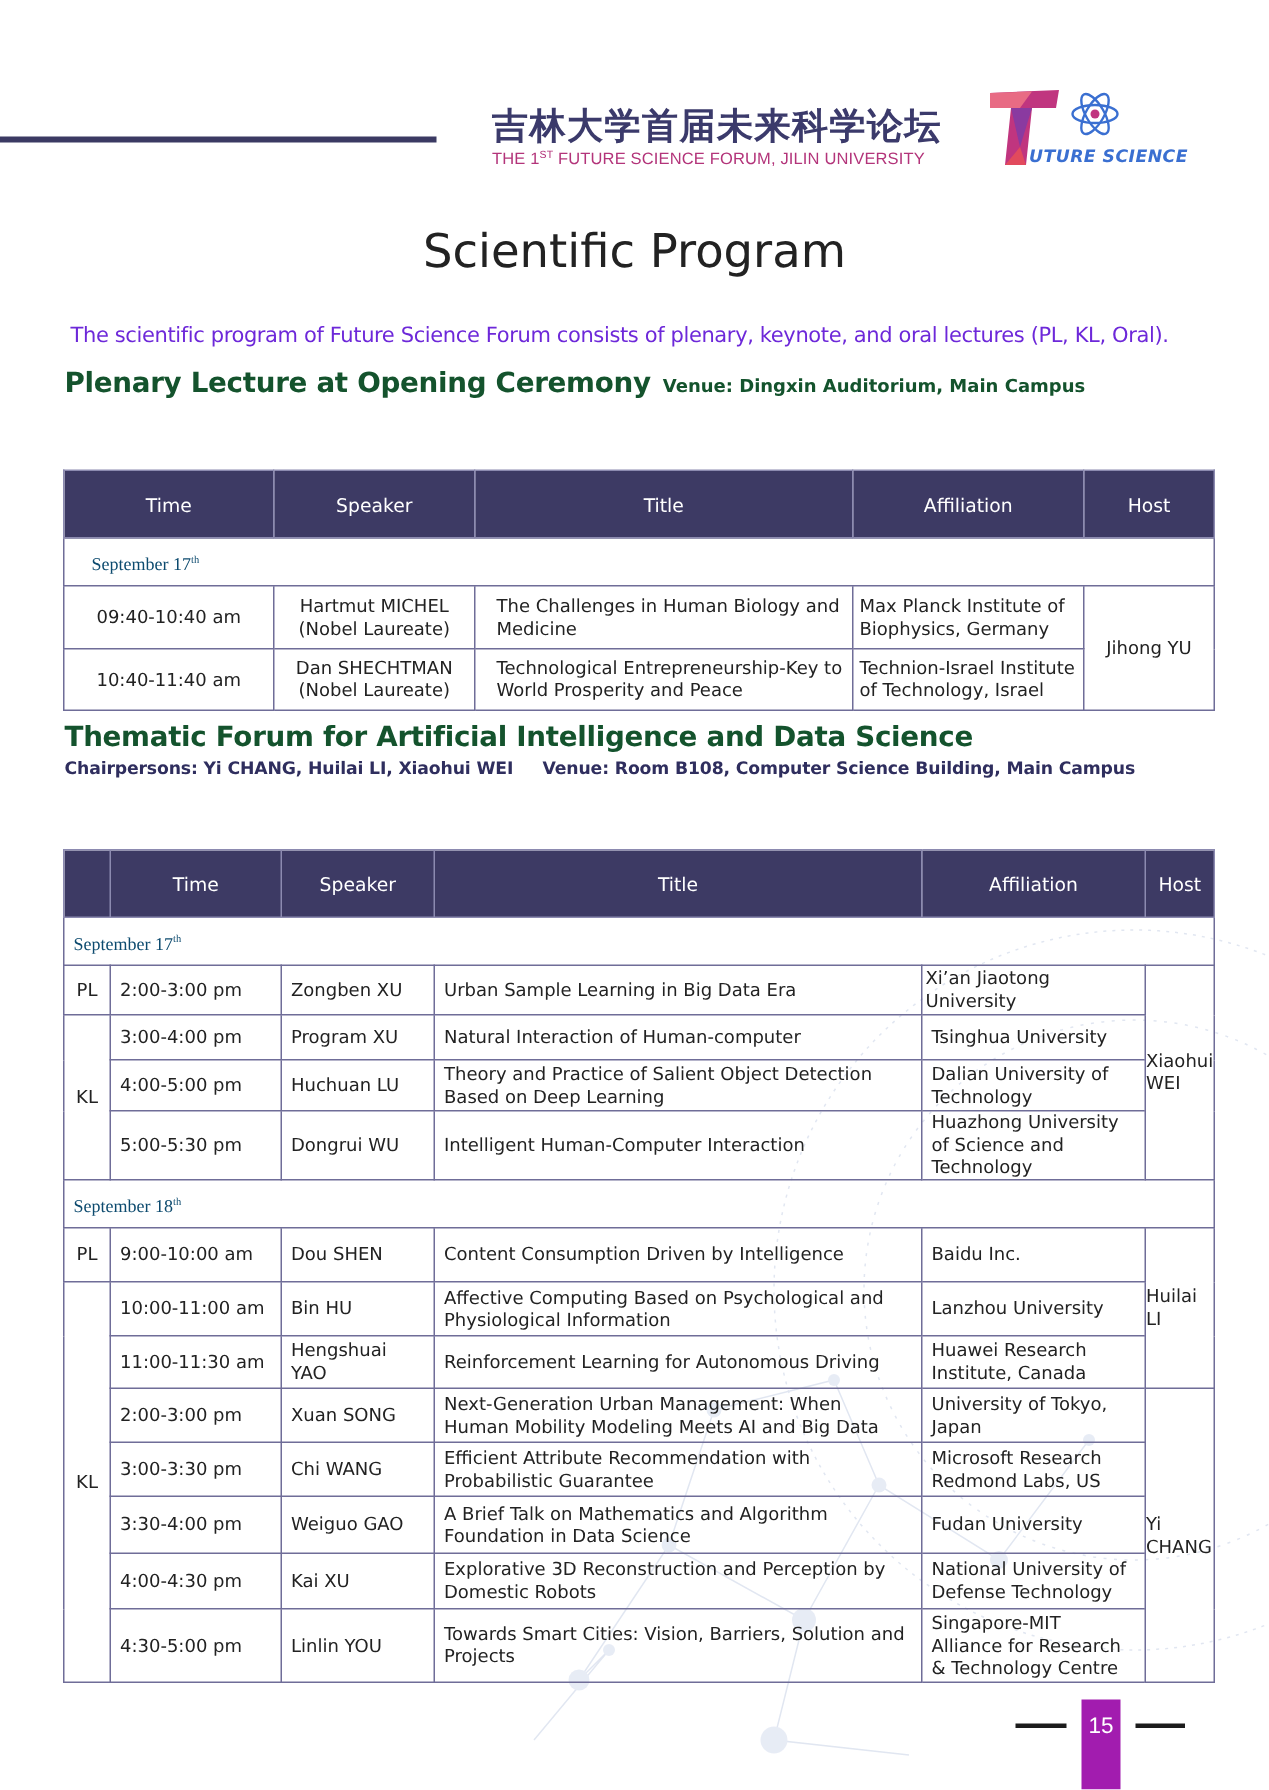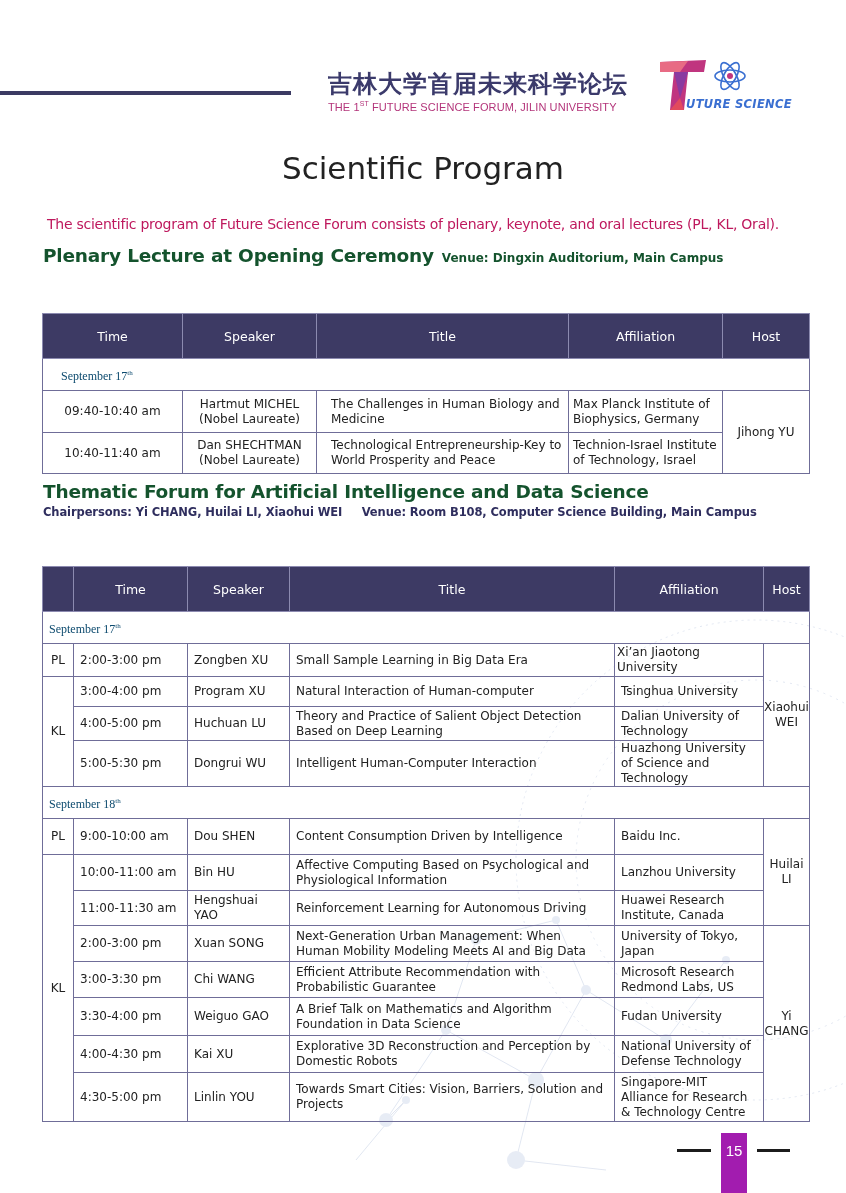--- a/index.html
+++ b/index.html
@@ -34,21 +34,21 @@
       position: absolute; left: 686px; top: 97px;
       font-family: "DejaVu Sans", sans-serif; font-weight: bold; font-style: italic;
       font-size: 11.5px; color: #3a6fd1; letter-spacing: 0.3px;
     }
     .page-title {
       position: absolute; left: 0; width: 846px; top: 150px; text-align: center;
       font-family: "DejaVu Sans", sans-serif; font-size: 31px; color: #222;
     }
     .intro {
       position: absolute; left: 47px; top: 216px;
-      font-family: "DejaVu Sans", sans-serif; font-size: 14px; color: #be185d;
+      font-family: "DejaVu Sans", sans-serif; font-size: 14px; color: #6d28d9;
       letter-spacing: -0.25px;
     }
     .sec-title {
       position: absolute; left: 43px;
       font-family: "DejaVu Sans", sans-serif; color: #14532d; font-size: 18.5px; font-weight: bold;
       letter-spacing: -0.2px;
     }
     .sec-title .venue { font-size: 12px; font-weight: bold; margin-left: 8px; letter-spacing: 0; }
     .chairs {
       position: absolute; left: 43px; top: 505px;
@@ -70,21 +70,21 @@
     }
     table.prog td.c { text-align: center; }
     table.prog td.date {
       color: #0c4a6e; font-size: 12px; padding-left: 18px; height: 31px; font-family: Liberation Serif, serif;
     }
     table.prog td.date sup { font-size: 7px; }
     #t1 { left: 42px; top: 276px; width: 767px; }
     #t2 { left: 42px; top: 529px; width: 767px; }
     #t2 td { padding: 0 6px; }
     #t2 td.type { text-align: center; padding: 0; }
-    #t2 td.host { text-align: center; padding: 0; }
+    #t2 td.host { padding: 0; }
     .pn-line { position: absolute; top: 1149px; height: 3px; background: #1c1c1c; }
     .pn-box {
       position: absolute; left: 721px; top: 1133px; width: 26px; height: 60px;
       background: #a21caf; color: #fff; text-align: center; font-size: 15px; padding-top: 9px;
       box-sizing: border-box;
     }
   </style>
 </head>
 <body>
 
@@ -194,21 +194,21 @@
     </tr>
   </thead>
   <tbody>
     <tr>
       <td class="date" colspan="6"><span>September 17</span><sup>th</sup></td>
     </tr>
     <tr style="height:33px">
       <td class="type">PL</td>
       <td>2:00-3:00 pm</td>
       <td>Zongben XU</td>
-      <td>Small Sample Learning in Big Data Era</td>
+      <td>Urban Sample Learning in Big Data Era</td>
       <td style="padding:1px 2px">Xi’an Jiaotong University</td>
       <td class="host" rowspan="4">Xiaohui WEI</td>
     </tr>
     <tr style="height:30px">
       <td class="type" rowspan="3">KL</td>
       <td>3:00-4:00 pm</td>
       <td>Program XU</td>
       <td>Natural Interaction of Human-computer</td>
       <td>Tsinghua University</td>
     </tr>

